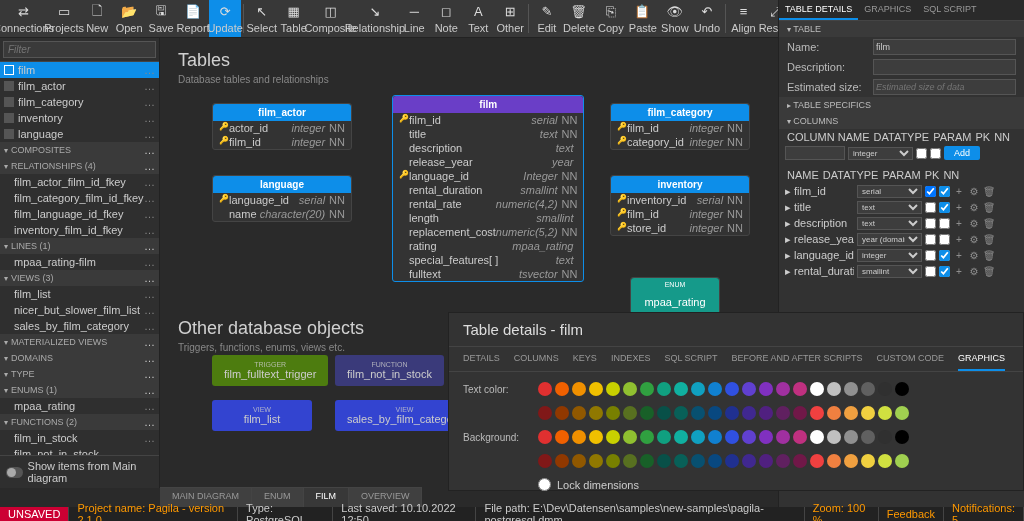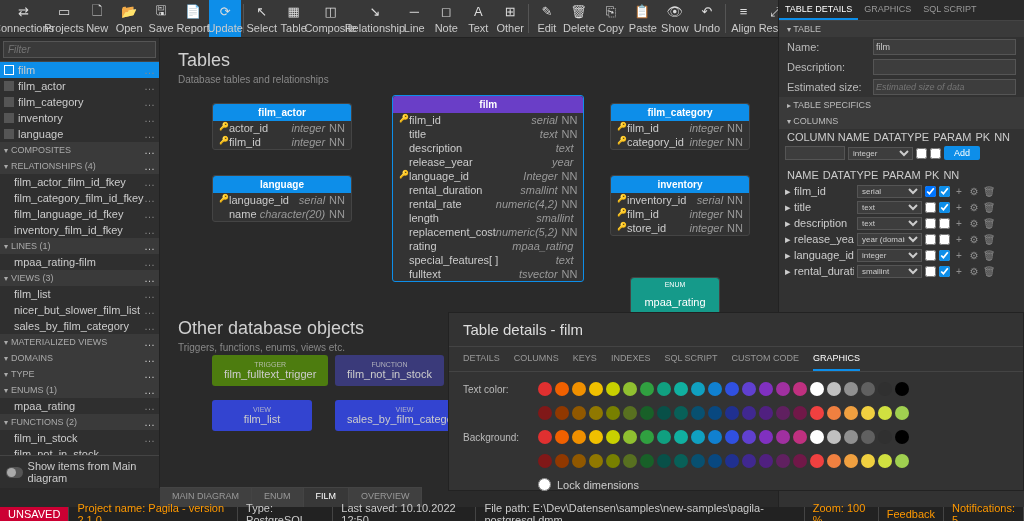--- a/index.html
+++ b/index.html
@@ -572,20 +572,21 @@
 </div>
 
 <div class="detail-panel">
   <div class="detail-hdr">Table details - film</div>
   <div class="detail-tabs" id="dtabs">
       <div class="dtab">DETAILS</div>
       <div class="dtab">COLUMNS</div>
       <div class="dtab">KEYS</div>
       <div class="dtab">INDEXES</div>
       <div class="dtab">SQL SCRIPT</div>
+      <div class="dtab">BEFORE AND AFTER SCRIPTS</div>
       <div class="dtab">CUSTOM CODE</div>
       <div class="dtab active">GRAPHICS</div>
     </div>
   <div class="detail-body">
     <div class="drow">
         <label>Text color:</label>
         <div class="swatches" id="sw1">
           <div class="sw" style="background: rgb(224, 48, 48);"></div>
           <div class="sw" style="background: rgb(240, 96, 0);"></div>
           <div class="sw" style="background: rgb(240, 144, 0);"></div>

